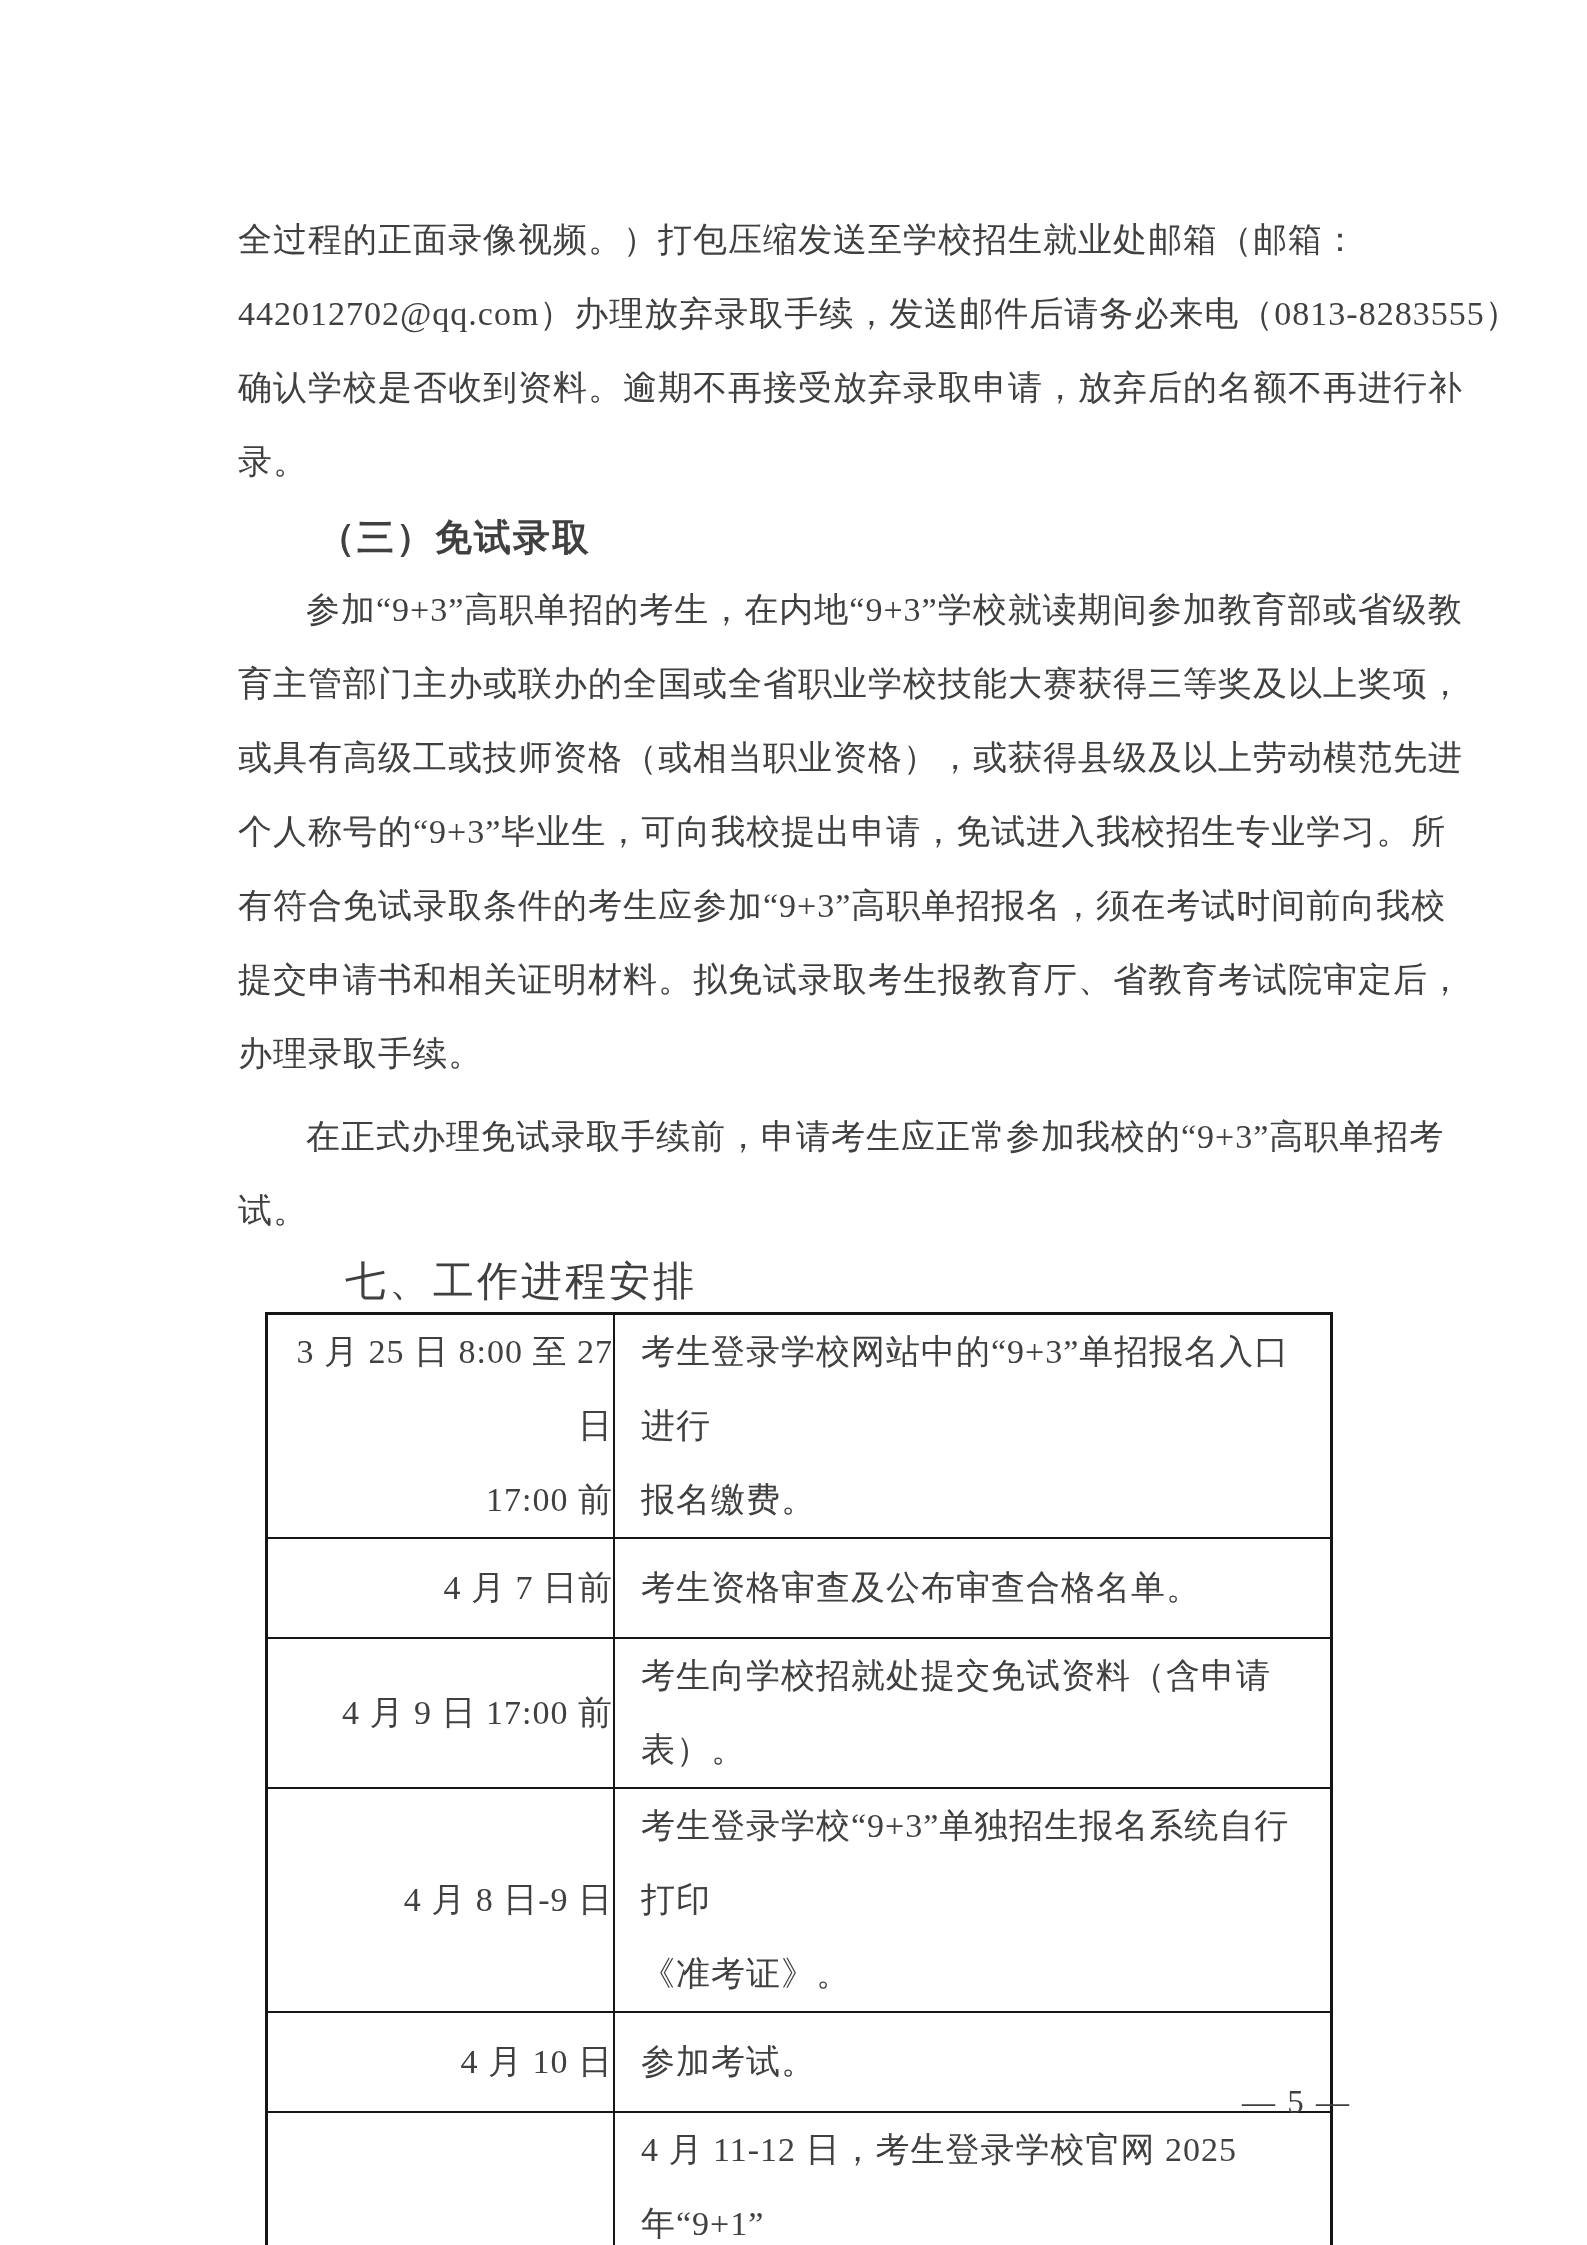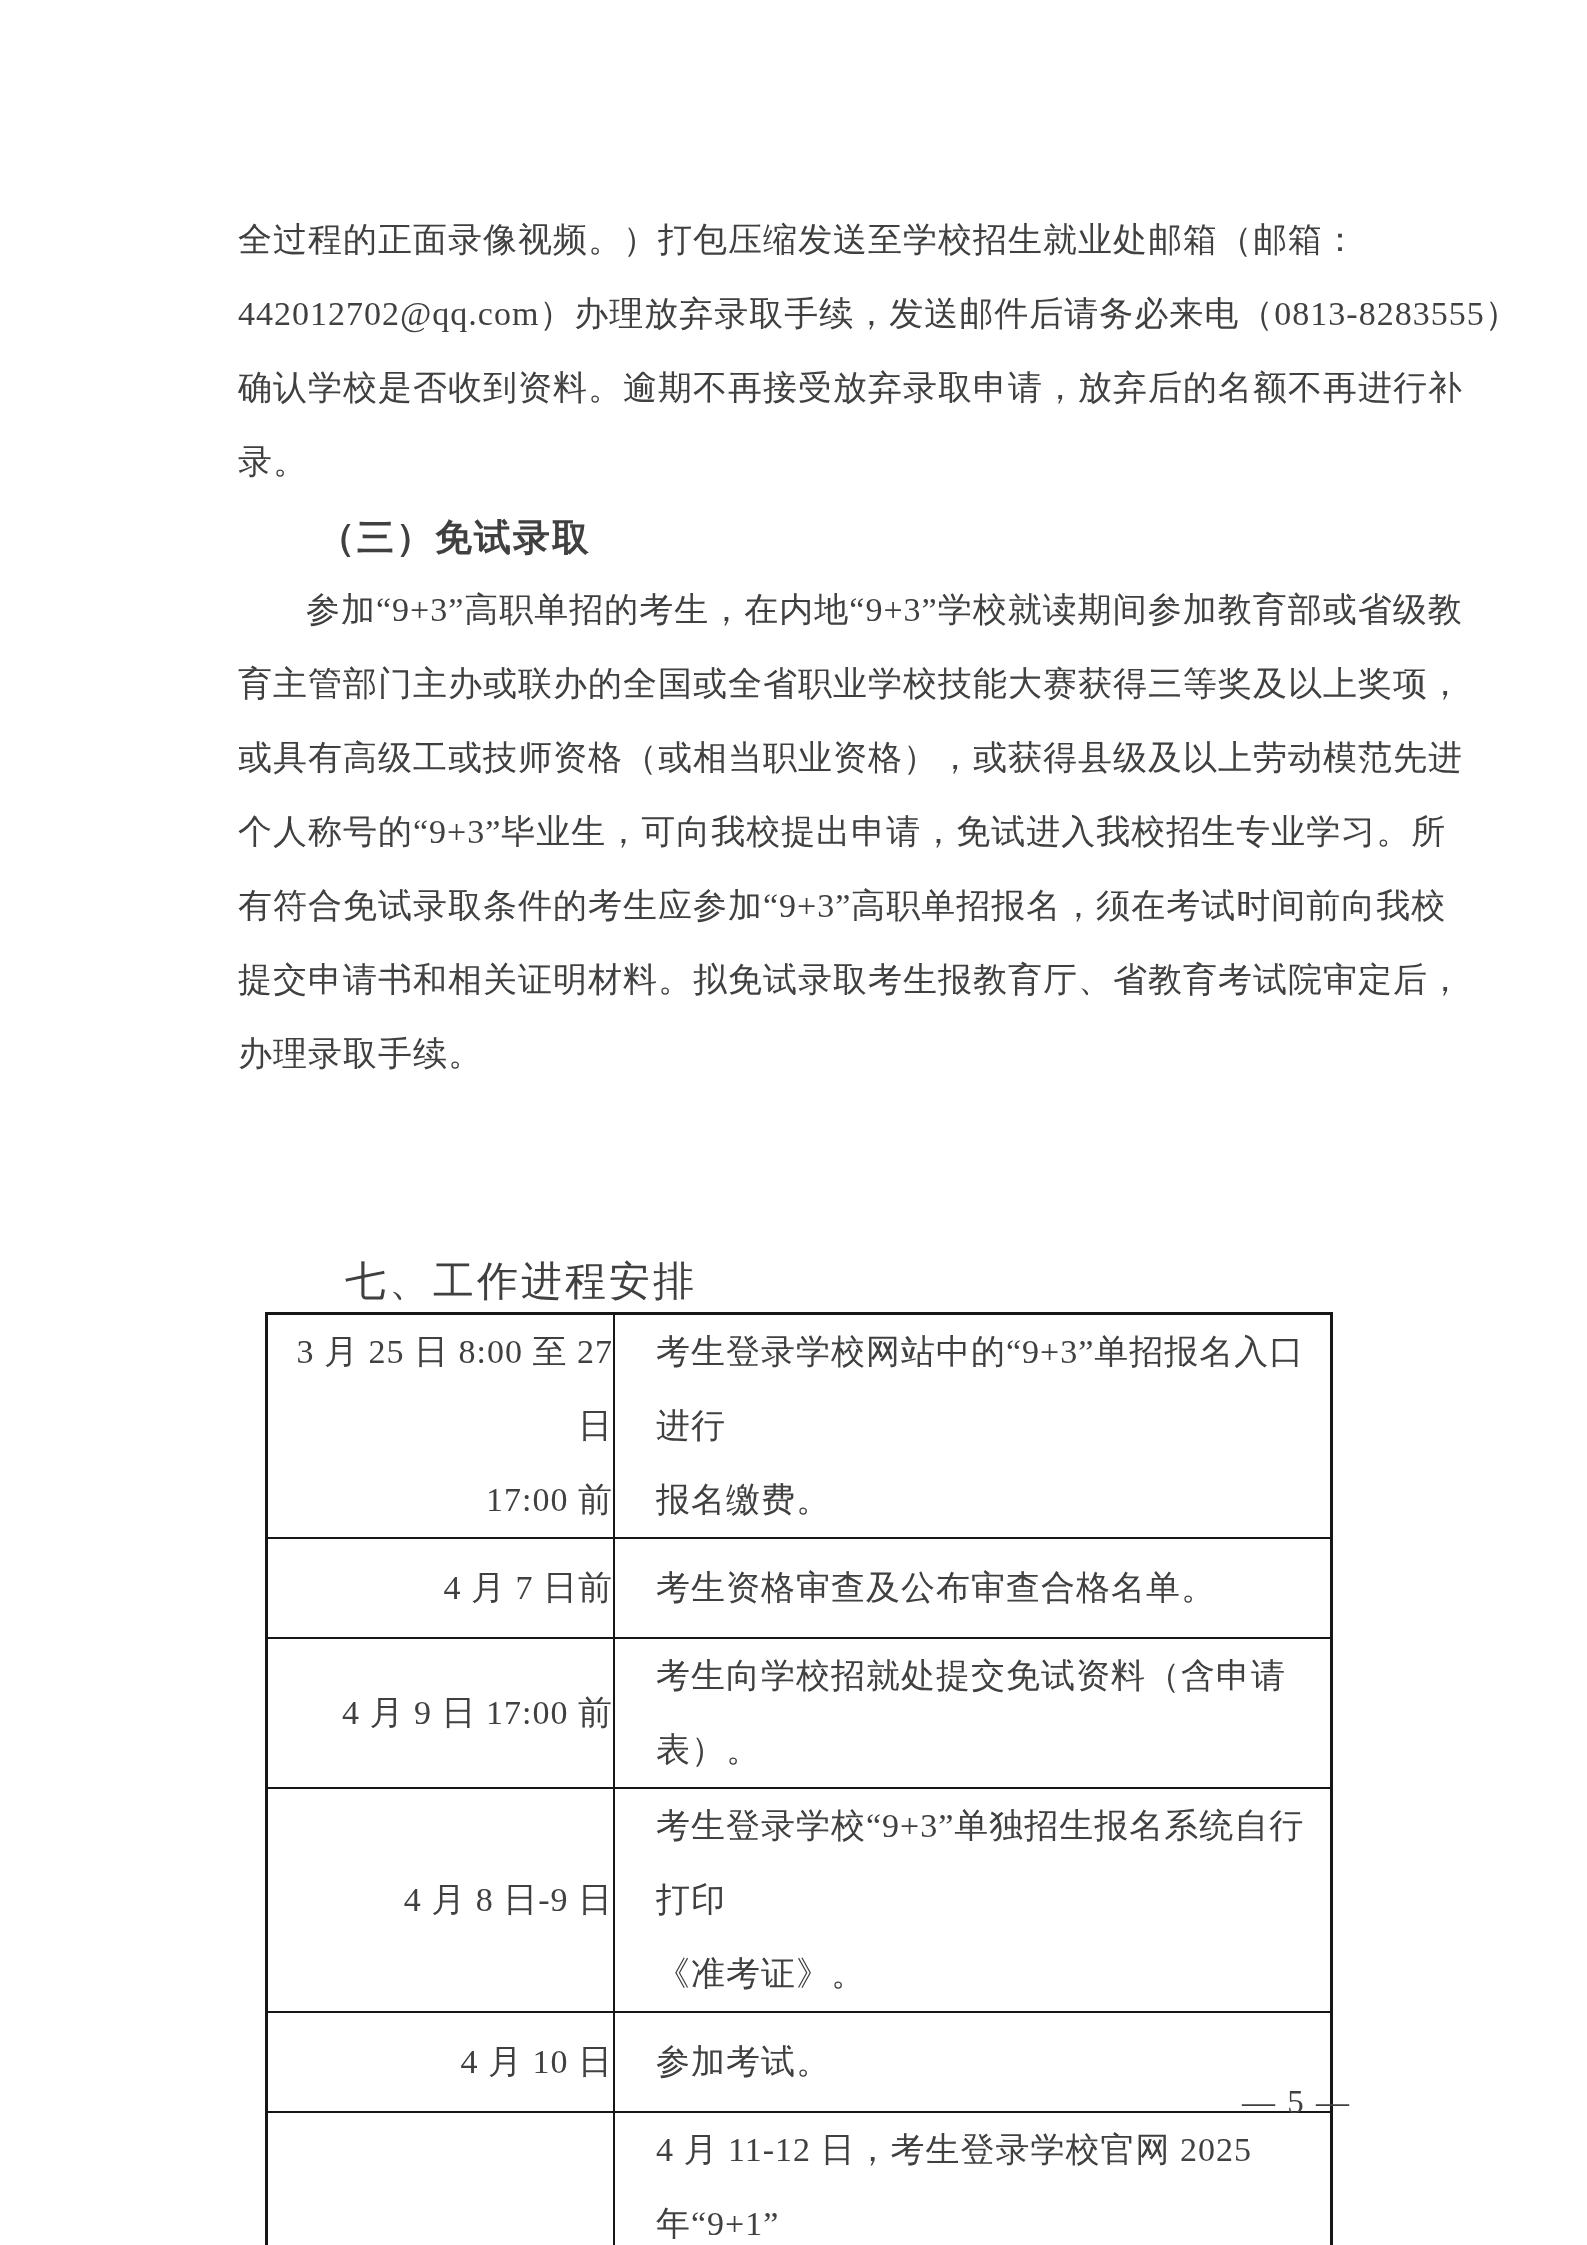--- a/index.html
+++ b/index.html
@@ -77,21 +77,20 @@
     width: 345px;
     text-align: right;
   }
   td.task-cell {
     width: 715px;
     text-align: left;
   }
   td.task-cell .cell-line {
     padding-left: 26px;
     padding-right: 16px;
-    margin-left: 15px;
   }
   .cell-line {
     font-size: 34px;
     line-height: 74px;
     letter-spacing: 1px;
   }
   tr.row-tall  { height: 150px; }
   tr.row-short { height: 100px; }
   tr.row-last  { height: 149px; }
   .page-number {
@@ -122,20 +121,24 @@
   <div class="textblock" style="top:573px;">
     <div class="bodyline indent-first">参加“9+3”高职单招的考生，在内地“9+3”学校就读期间参加教育部或省级教</div>
     <div class="bodyline">育主管部门主办或联办的全国或全省职业学校技能大赛获得三等奖及以上奖项，</div>
     <div class="bodyline">或具有高级工或技师资格（或相当职业资格），或获得县级及以上劳动模范先进</div>
     <div class="bodyline">个人称号的“9+3”毕业生，可向我校提出申请，免试进入我校招生专业学习。所</div>
     <div class="bodyline">有符合免试录取条件的考生应参加“9+3”高职单招报名，须在考试时间前向我校</div>
     <div class="bodyline">提交申请书和相关证明材料。拟免试录取考生报教育厅、省教育考试院审定后，</div>
     <div class="bodyline">办理录取手续。</div>
   </div>
 
+  <div class="textblock" style="top:1100px;">
+    <div class="bodyline indent-first">在正式办理免试录取手续前，申请考生应正常参加我校的“9+3”高职单招考</div>
+    <div class="bodyline">试。</div>
+  </div>
 
   <div class="heading-chapter" style="top:1252px;">七、工作进程安排</div>
 
   <table class="schedule">
     <tbody>
       <tr class="row-tall">
         <td class="time-cell">
           <div class="cell-line">3 月 25 日 8:00 至 27 日</div>
           <div class="cell-line">17:00 前</div>
         </td>

